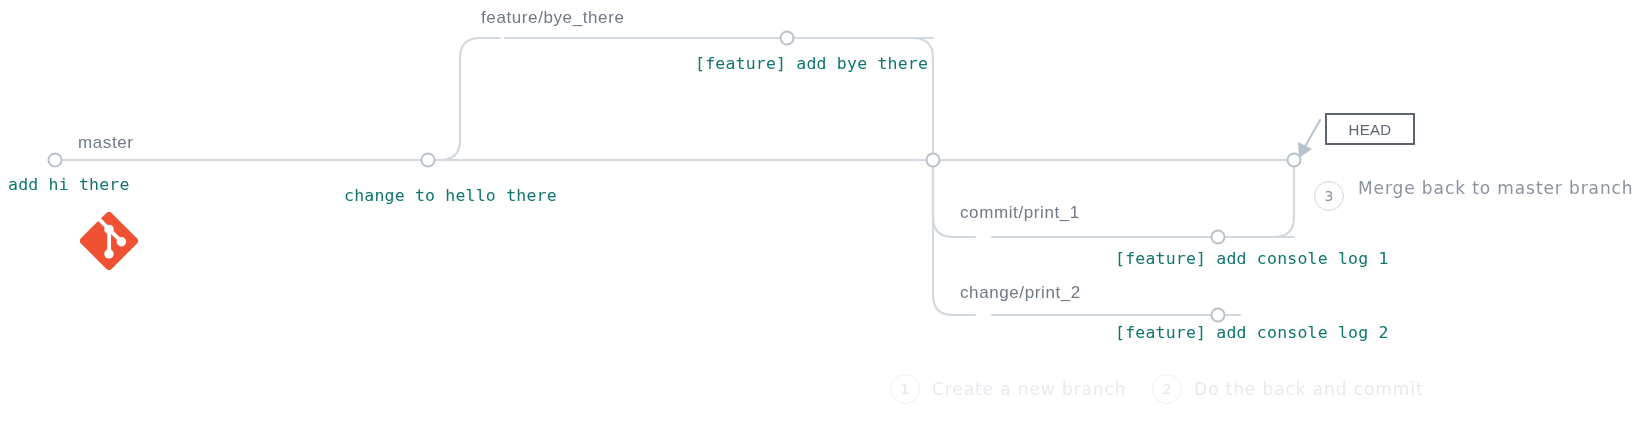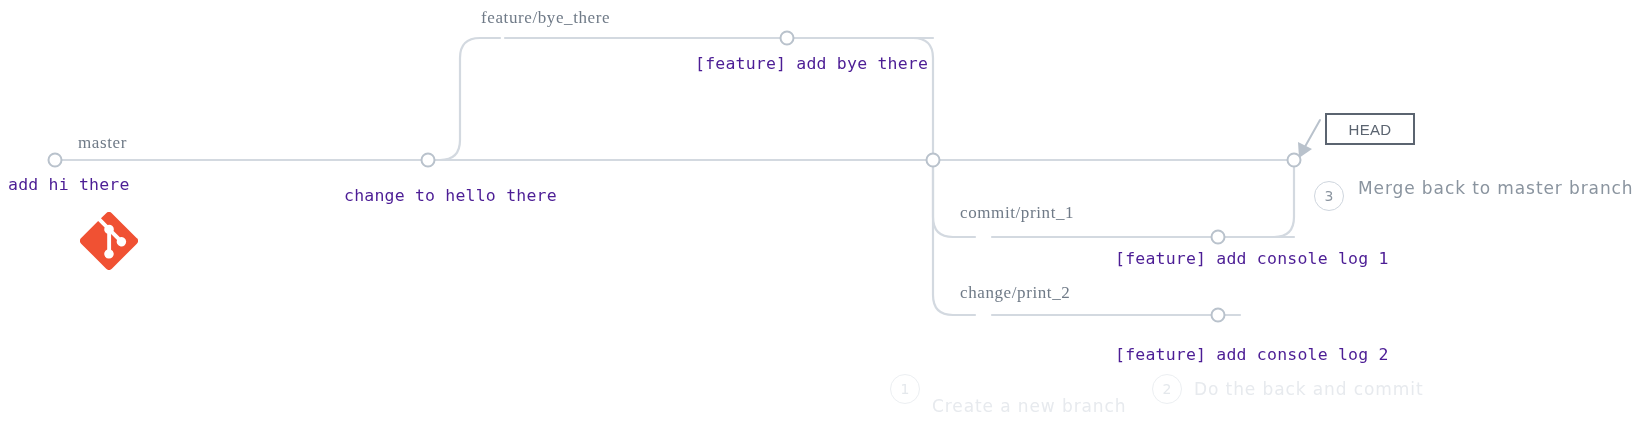--- a/index.html
+++ b/index.html
@@ -23,30 +23,30 @@
     height: 433px;
   }
   .lbl {
     position: absolute;
     white-space: pre;
     line-height: 1;
     pointer-events: none;
   }
   
   .branch-name {
-    font-family: Liberation Serif, serif;
+    font-family: Liberation Sans, sans-serif;
     font-size: 17px;
     color: #6f7a87;
     letter-spacing: 0.6px;
   }
   
   .commit-msg {
     font-family: "DejaVu Sans Mono", monospace;
     font-size: 16.5px;
-    color: #4c1d95;
+    color: #0f766e;
     letter-spacing: 0.2px;
   }
   .step-text {
     font-family: "DejaVu Sans", sans-serif;
     font-size: 17px;
     letter-spacing: 0.9px;
   }
   .step-num {
     position: absolute;
     width: 30px;
@@ -124,30 +124,30 @@
 
   <div class="lbl branch-name" style="left:78px;  top:134px;">master</div>
   <div class="lbl branch-name" style="left:481px; top:9px;">feature/bye_there</div>
   <div class="lbl branch-name" style="left:960px; top:204px;">commit/print_1</div>
   <div class="lbl branch-name" style="left:960px; top:284px;">change/print_2</div>
 
   <div class="lbl commit-msg" style="left:8px;    top:177px;">add hi there</div>
   <div class="lbl commit-msg" style="left:344px;  top:188px;">change to hello there</div>
   <div class="lbl commit-msg" style="left:695px;  top:56px;">[feature] add bye there</div>
   <div class="lbl commit-msg" style="left:1115px; top:251px;">[feature] add console log 1</div>
-  <div class="lbl commit-msg" style="left:1115px; top:347px;">[feature] add console log 2</div>
+  <div class="lbl commit-msg" style="left:1115px; top:325px;">[feature] add console log 2</div>
 
   <div class="head-badge" style="left:1325px; top:113px; width:90px; height:32px;">
     <span>HEAD</span>
   </div>
 
   <div class="step-num faded" style="left:890px; top:374px;">
     <span>1</span>
   </div>
-  <div class="lbl step-text faded" style="left:932px; top:398px;text-align:center;">Create a new branch</div>
+  <div class="lbl step-text faded" style="left:932px; top:381px;text-align:center;">Create a new branch</div>
 
   <div class="step-num faded" style="left:1152px; top:374px;">
     <span>2</span>
   </div>
   <div class="lbl step-text faded" style="left:1194px; top:381px;">Do the back and commit</div>
 
   <div class="step-num" style="left:1314px; top:181px;">
     <span>3</span>
   </div>
   <div class="lbl step-text active" style="left:1358px; top:180px;">Merge back to master branch</div>

